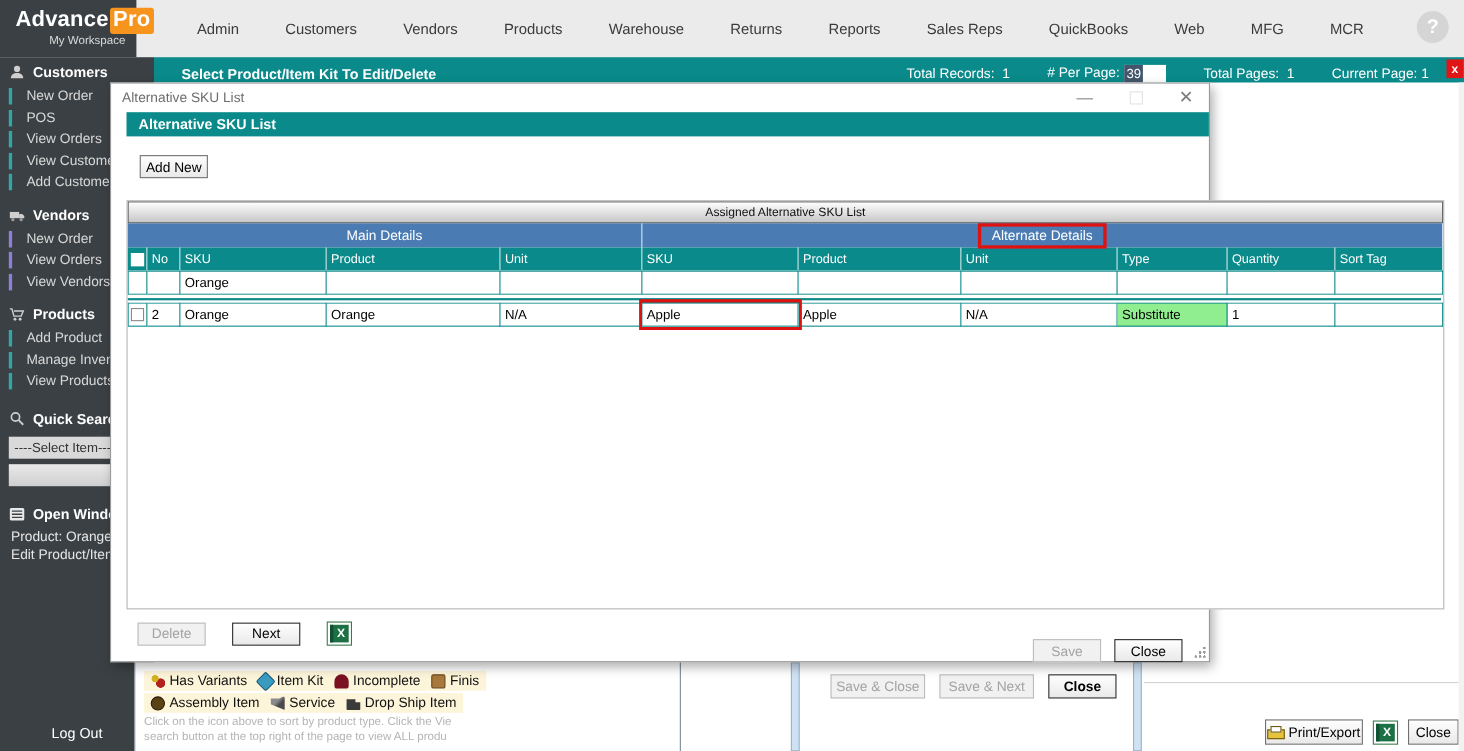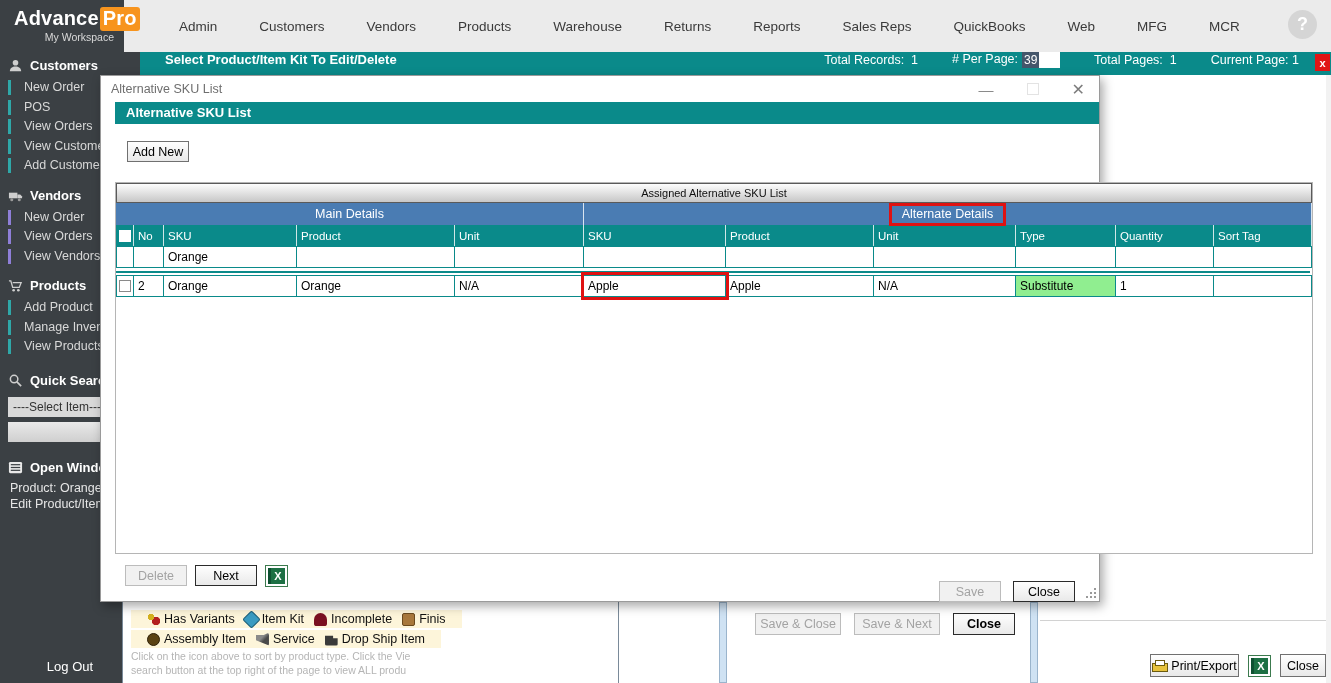--- a/index.html
+++ b/index.html
@@ -12,21 +12,21 @@
   .logo-line1 { font-size:20px; font-weight:bold; letter-spacing:.2px; white-space:nowrap; }
   .logo-pro { background:#f7941e; color:#fff; padding:0 3px 2px 3px; border-radius:3px; margin-left:1px; }
   .logo-line2 { font-size:10.5px; color:#d9d9d9; text-align:right; margin-top:1px; }
   .menu { position:absolute; left:158px; top:0; height:52px; display:flex; align-items:center; }
   .menu-item { padding:0 21px; font-size:13.5px; color:#3a3a3a; cursor:pointer; white-space:nowrap; }
   .help-circle { position:absolute; right:14px; top:10px; width:29px; height:29px; border-radius:50%;
     background:#d5d5d5; color:#fff; font-weight:bold; font-size:18px; display:flex; align-items:center; justify-content:center; }
 
   
   .statusbar { position:absolute; left:140px; top:52px; width:1191px; height:23px; background:#0a8a8a;
-    color:#fff; display:flex; align-items:flex-start; font-size:12.5px; }
+    color:#fff; display:flex; align-items:flex-end; font-size:12.5px; }
   .status-title { font-weight:bold; font-size:13px; margin-left:25px; white-space:nowrap; }
   .status-right { margin-left:auto; display:flex; align-items:center; gap:34px; margin-right:32px; white-space:nowrap; }
   .pp-input { display:inline-block; width:38px; height:16px; background:#fff; border:0; vertical-align:middle;
     margin-left:4px; font-size:12px; line-height:16px; }
   .pp-val { display:inline-block; background:#44566b; color:#fff; padding:0 2px; height:16px; }
   .red-x { position:absolute; right:1px; top:2px; width:15px; height:17px; background:#e01515; color:#fff;
     font-size:11px; font-weight:bold; display:flex; align-items:center; justify-content:center; cursor:pointer; }
 
   
   .sidebar { position:absolute; left:0; top:52px; width:140px; height:631px; background:#3b4044; color:#d8d8d8; overflow:hidden; }
@@ -37,21 +37,21 @@
   .sb-select { margin:4px 0 0 8px; width:126px; height:20px; background:#d9d9d9; color:#333; font-size:12px;
     line-height:20px; padding-left:5px; cursor:pointer; white-space:nowrap; }
   .sb-blankbtn { margin:5px 0 0 8px; width:126px; height:20px; background:linear-gradient(#e9e9e9,#cfcfcf); cursor:pointer; }
   .sb-open-item { padding-left:10px; font-size:12.5px; height:16px; line-height:16px; color:#e6e6e6; cursor:pointer; white-space:nowrap; }
   .logout { position:absolute; bottom:0; left:0; width:140px; height:28px; text-align:center; font-size:13px;
     color:#fff; line-height:24px; cursor:pointer; }
 
   
   .bg-left-panel { position:absolute; left:122px; top:602px; width:497px; height:81px; background:#fff;
     border-left:1px solid #7a8a99; border-right:1px solid #7a8a99; overflow:hidden; padding:8px 0 0 8px; }
-  .legend-row { display:flex; align-items:center; gap:10px; background:#fdf5da; width:max-content; padding:2px 16px; margin-bottom:2px; }
+  .legend-row { display:flex; align-items:center; gap:10px; background:#fdf5da; width:max-content; padding:2px 6px; margin-bottom:2px; }
   .legend-item { display:flex; align-items:center; gap:4px; font-size:12.5px; color:#111; white-space:nowrap; }
   .lgi { width:13px; height:13px; display:inline-block; border-radius:2px; }
   .hint { font-size:10.5px; color:#b5b5b5; line-height:11px; margin-top:3px; white-space:nowrap; }
   .scroll-strip { position:absolute; top:602px; width:8px; height:81px; background:#cfe2f3; border:1px solid #9ab4cc; }
   .bg-hline { position:absolute; left:1040px; top:620px; width:286px; height:1px; background:#d2d2d2; }
 
   
   .btn { display:inline-flex; align-items:center; justify-content:center; gap:5px;
     border:1px solid #707070; background:linear-gradient(#fefefe,#e9e9e9); font-size:12.5px; color:#000;
     font-family:"Liberation Sans",sans-serif; cursor:pointer; }
@@ -93,21 +93,21 @@
   .f-cell:first-child { border-left:1px solid #0a8a8a; justify-content:center; padding-left:0; }
   .sep { height:7px; background:#fff; position:relative; }
   .sep::after { content:''; position:absolute; left:0; right:2px; top:3px; height:2px; background:#0a8a8a; }
   .w-cb{width:18px;} .w-no{width:30px;} .w-sku{width:133px;} .w-prod{width:158px;} .w-unit{width:129px;}
   .w-asku{width:142px;} .w-aprod{width:148px;} .w-aunit{width:142px;} .w-type{width:100px;} .w-qty{width:98px;} .w-sort{flex:1;}
   .cell-apple { box-shadow:0 0 0 3px #df1212; position:relative; z-index:5; }
   .cell-sub { background:#90ee90; }
   .cbox { width:12px; height:12px; background:#fff; border:1px solid #8a8a8a; display:inline-block; cursor:pointer; }
   .hdr-cell .cbox { border-color:#fff; }
 
-  .dlg-footer-left { position:absolute; left:24px; top:489px; display:flex; gap:8px; align-items:flex-start; }
+  .dlg-footer-left { position:absolute; left:24px; top:489px; display:flex; gap:24px; align-items:center; }
   .dlg-footer-right { position:absolute; right:24px; top:505px; display:flex; gap:12px; align-items:center; }
   .btn-sm { width:62px; height:21px; }
   .resize-grip { position:absolute; right:3px; bottom:3px; width:10px; height:10px;
     background:
       radial-gradient(circle at 9px 1px,#9a9a9a 1.2px,transparent 1.4px),
       radial-gradient(circle at 9px 5px,#9a9a9a 1.2px,transparent 1.4px),
       radial-gradient(circle at 5px 5px,#9a9a9a 1.2px,transparent 1.4px),
       radial-gradient(circle at 9px 9px,#9a9a9a 1.2px,transparent 1.4px),
       radial-gradient(circle at 5px 9px,#9a9a9a 1.2px,transparent 1.4px),
       radial-gradient(circle at 1px 9px,#9a9a9a 1.2px,transparent 1.4px); }

